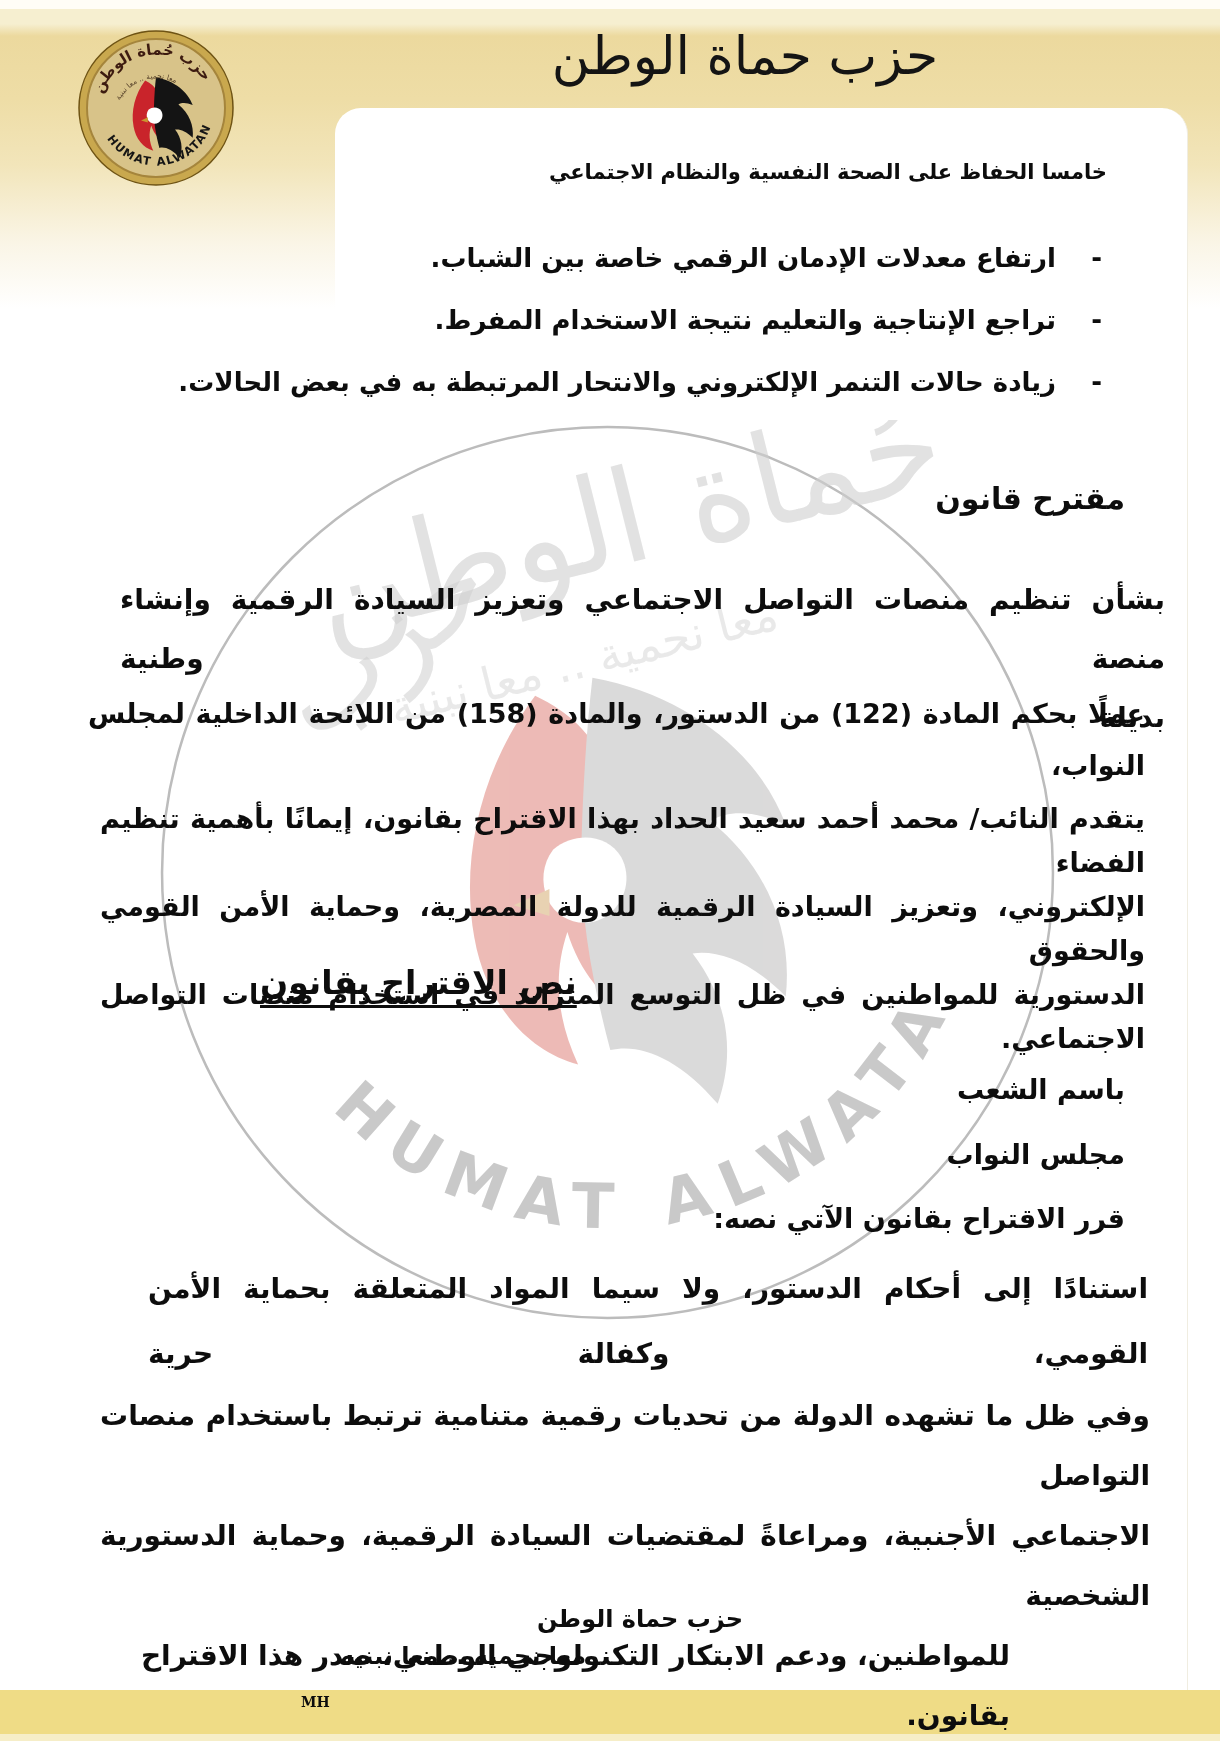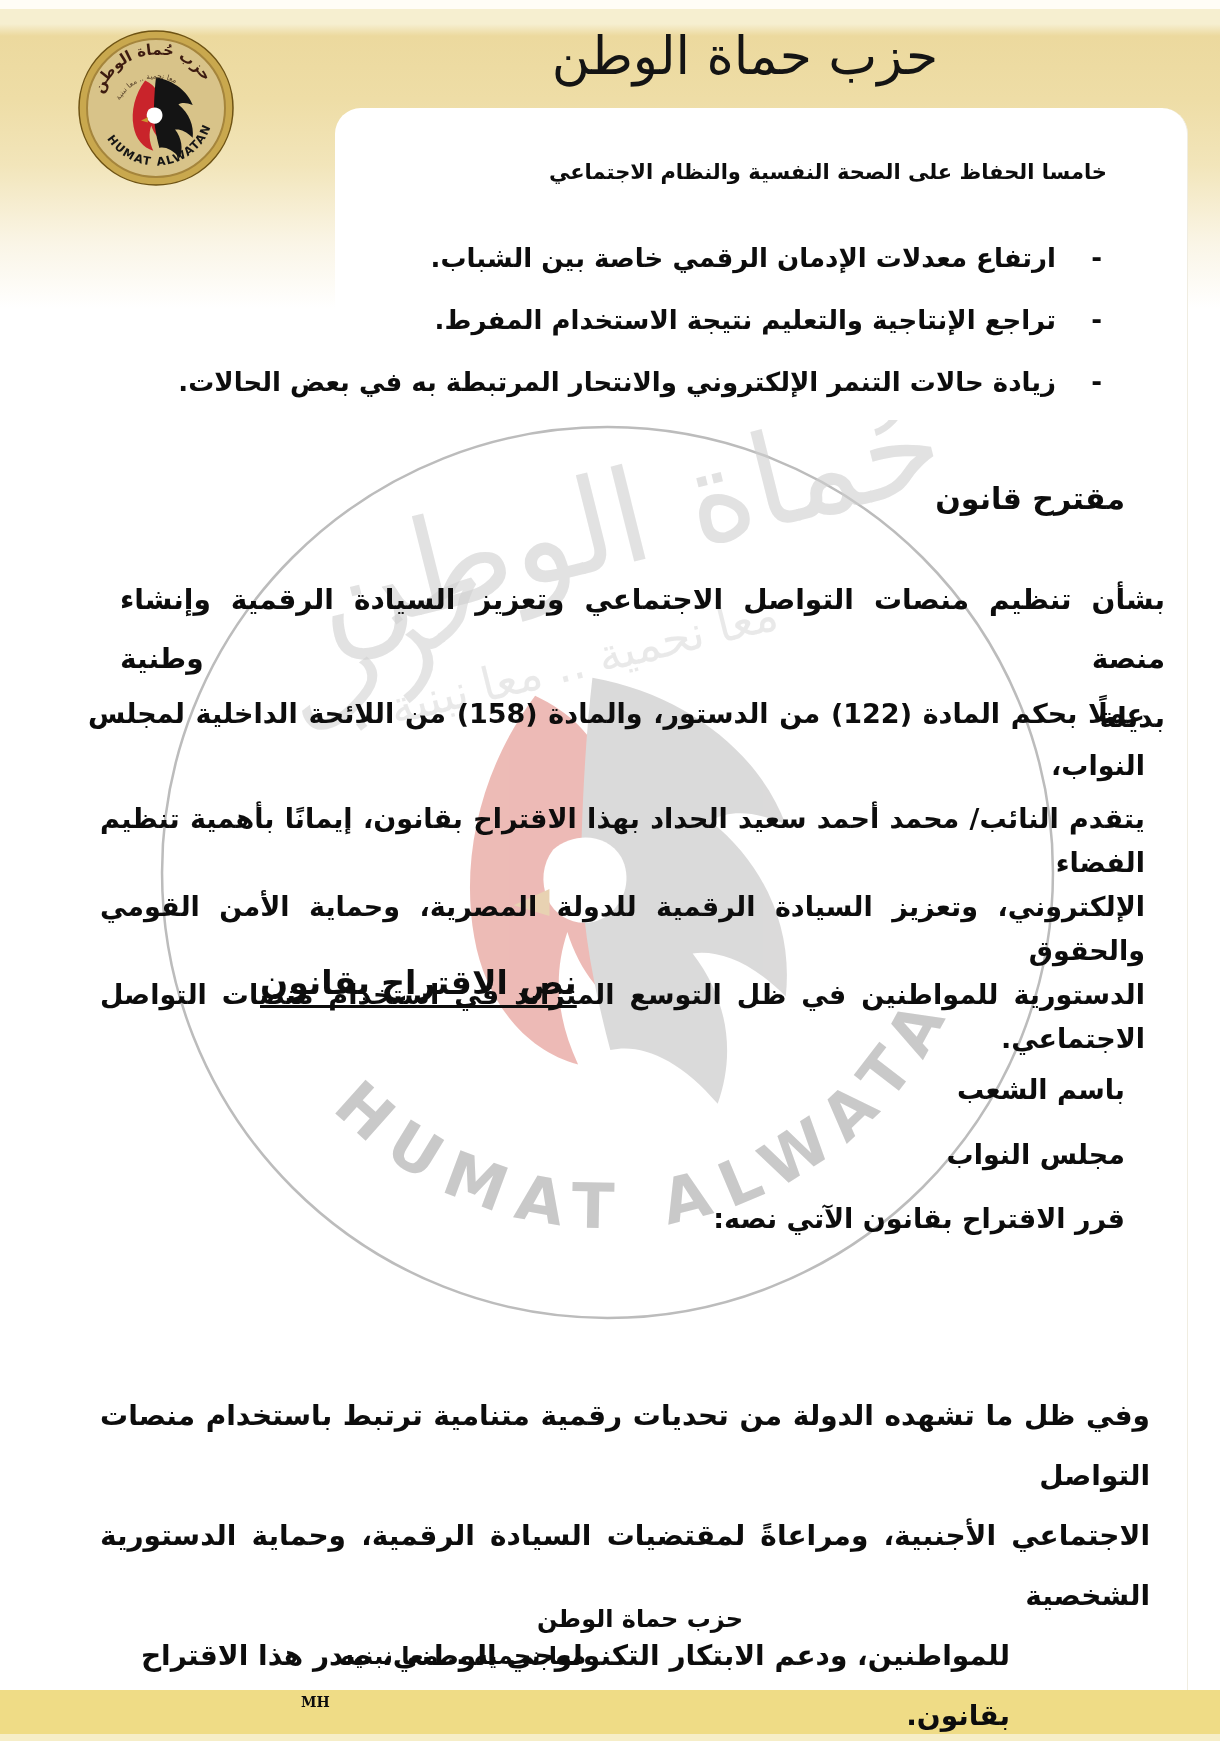--- a/index.html
+++ b/index.html
@@ -152,20 +152,21 @@
   <div class="jline">الدستورية للمواطنين في ظل التوسع المتزايد في استخدام منصات التواصل الاجتماعي.</div>
 </div>
 
 <div class="txt law-text-heading">نص الاقتراح بقانون</div>
 
 <div class="txt line-people">باسم الشعب</div>
 <div class="txt line-parliament">مجلس النواب</div>
 <div class="txt line-decree">قرر الاقتراح بقانون الآتي نصه:</div>
 
 <div class="txt para p-preamble1">
+  <div class="jline">استنادًا إلى أحكام الدستور، ولا سيما المواد المتعلقة بحماية الأمن القومي، وكفالة حرية</div>
 </div>
 
 <div class="txt para p-preamble2">
   <div class="jline">وفي ظل ما تشهده الدولة من تحديات رقمية متنامية ترتبط باستخدام منصات التواصل</div>
   <div class="jline">الاجتماعي الأجنبية، ومراعاةً لمقتضيات السيادة الرقمية، وحماية الدستورية الشخصية</div>
   <div class="eline ind2">للمواطنين، ودعم الابتكار التكنولوجي الوطني، صدر هذا الاقتراح بقانون.</div>
 </div>
 
 <div class="txt footer-party">حزب حماة الوطن</div>
 <div class="txt footer-slogan">معا نحميه .. معا نبنيه</div>

